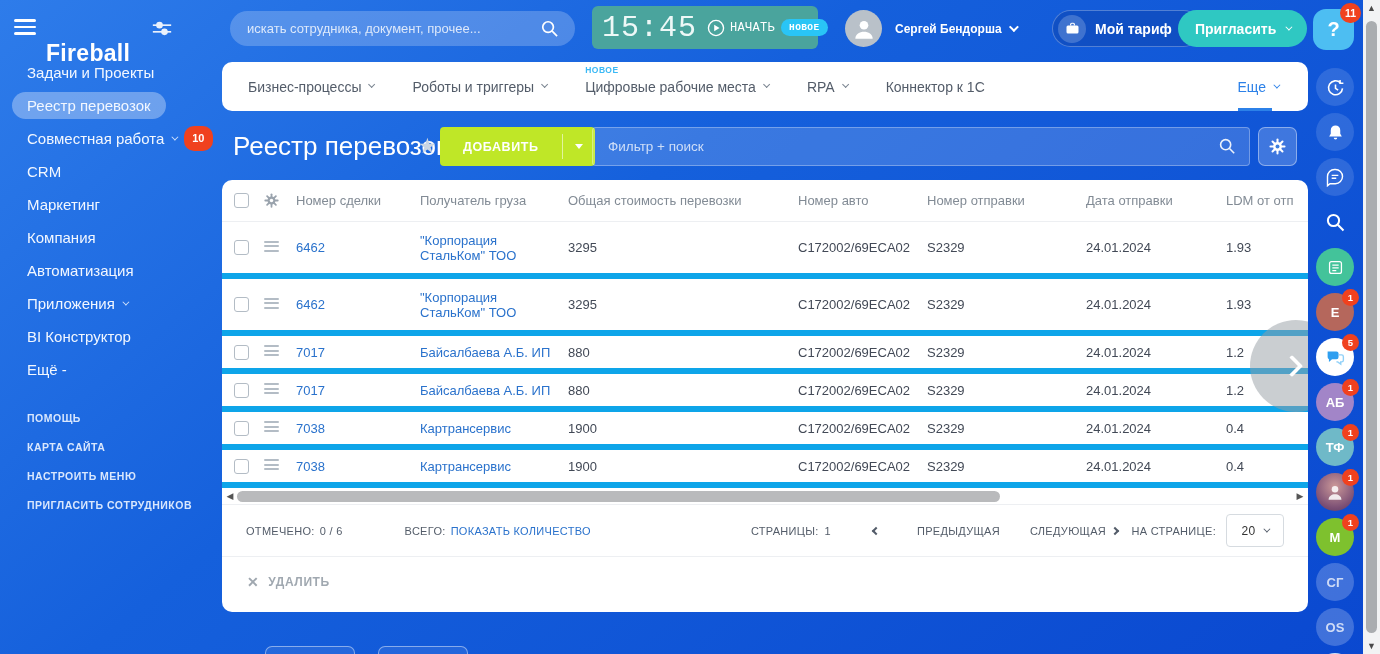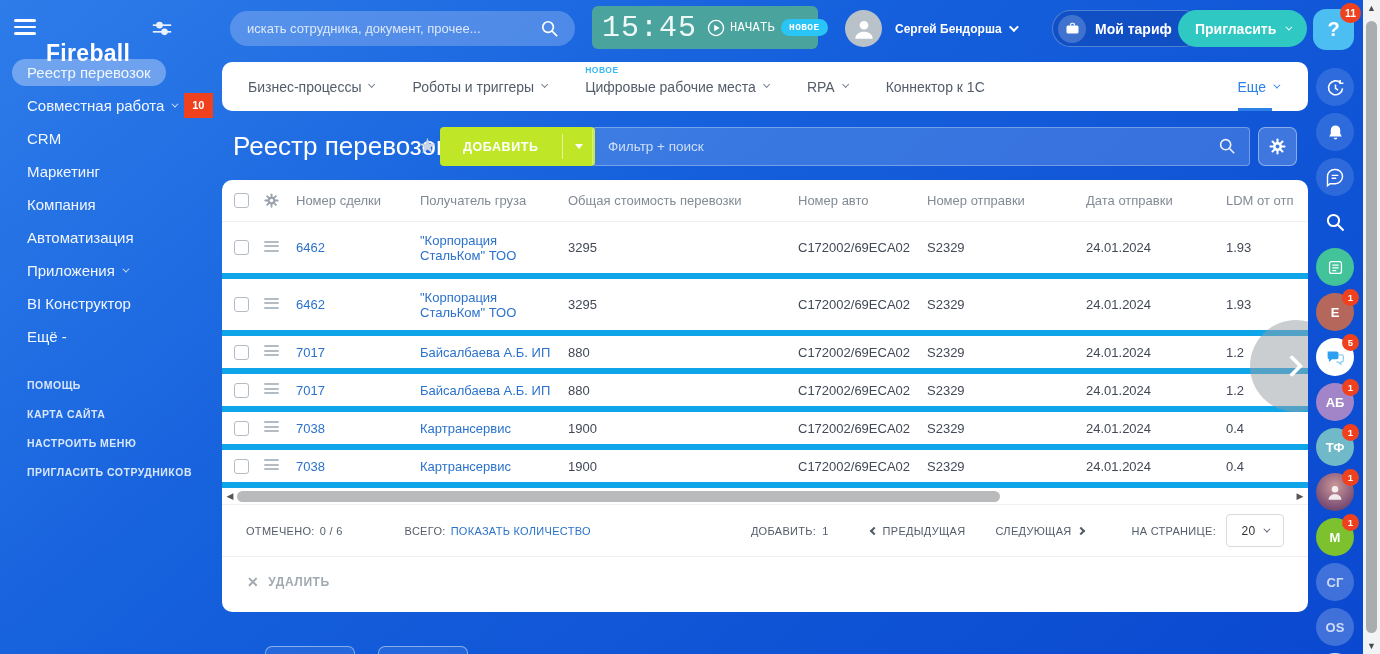--- a/index.html
+++ b/index.html
@@ -45,21 +45,21 @@
     align-items:center; justify-content:center; cursor:pointer; }
   .nbadge { position:absolute; top:-6px; right:-7px; min-width:20px; height:20px; border-radius:10px;
     background:#f0411e; color:#fff; font-size:10.5px; font-weight:bold; display:flex;
     align-items:center; justify-content:center; padding:0 5px; }
 
   
   .sidebar { position:absolute; left:0; top:62px; width:216px; padding-left:27px; color:#fff; }
   .snav-item { font-size:15px; margin-bottom:12px; height:21px; line-height:21px; cursor:pointer;
     display:flex; align-items:center; color:#f2f7ff; white-space:nowrap; }
   .snav-item .pill { background:rgba(255,255,255,.33); border-radius:16px; padding:3px 15px; margin-left:-15px; }
-  .sbadge { background:#f0411e; color:#fff; font-size:11px; font-weight:bold; border-radius:0;
+  .sbadge { background:#f0411e; color:#fff; font-size:11px; font-weight:bold; border-radius:10px;
     padding:2px 8px; margin-left:8px; }
   .snav-item .chev { opacity:.85; }
   .sfoot { margin-top:32px; }
   .sfoot-item { font-size:10.5px; font-weight:bold; letter-spacing:.5px; color:#d9e7fd;
     margin-bottom:17px; cursor:pointer; }
 
   
   .tabs-card { position:absolute; left:222px; top:62px; width:1086px; height:49px; background:#fff;
     border-radius:10px; display:flex; align-items:center; padding:0 26px; }
   .tab { position:relative; display:flex; align-items:center; color:#535c69; font-size:14px;
@@ -222,20 +222,23 @@
     <span class="chev sm" style="color:#fff;margin-left:9px;"></span>
   </div>
 
   <div class="help-btn">
     <span>?</span>
     <span class="nbadge">11</span>
   </div>
 
   <div class="sidebar">
     <div class="snav-item">
+        <span>Задачи и Проекты</span>
+      </div>
+    <div class="snav-item">
         <span class="pill">Реестр перевозок</span>
       </div>
     <div class="snav-item">
       <span>Совместная работа</span>
         <span class="chev sm"></span>
       <span class="sbadge">10</span>
     </div>
     <div class="snav-item">
         <span>CRM</span>
       </div>
@@ -443,23 +446,23 @@
           <span class="hs-thumb"></span>
         </span>
       <span class="hs-arrow">▶</span>
     </div>
 
     <div class="gfooter">
       <span>ОТМЕЧЕНО:</span>
       <span style="margin-left:5px;">0 / 6</span>
       <span style="margin-left:62px;">ВСЕГО:</span>
       <span class="flink" style="margin-left:5px;">ПОКАЗАТЬ КОЛИЧЕСТВО</span>
-      <span style="margin-left:160px;">ДОБАВИТЬ:</span>
+      <span style="margin-left:160px;">СТРАНИЦЫ:</span>
       <span style="margin-left:6px;">1</span>
-      <span style="margin-left:42px;display:flex;align-items:center;">
+      <span style="margin-left:42px;display:flex;align-items:center;gap:32px;">
         <span class="pgchev left"></span>
         <span>ПРЕДЫДУЩАЯ</span>
       </span>
       <span style="margin-left:30px;display:flex;align-items:center;text-align:right;">
         <span>СЛЕДУЮЩАЯ</span>
         <span class="pgchev right"></span>
       </span>
       <span style="margin-left:auto;">НА СТРАНИЦЕ:</span>
       <span class="perpage-box">
         <span>20</span>

